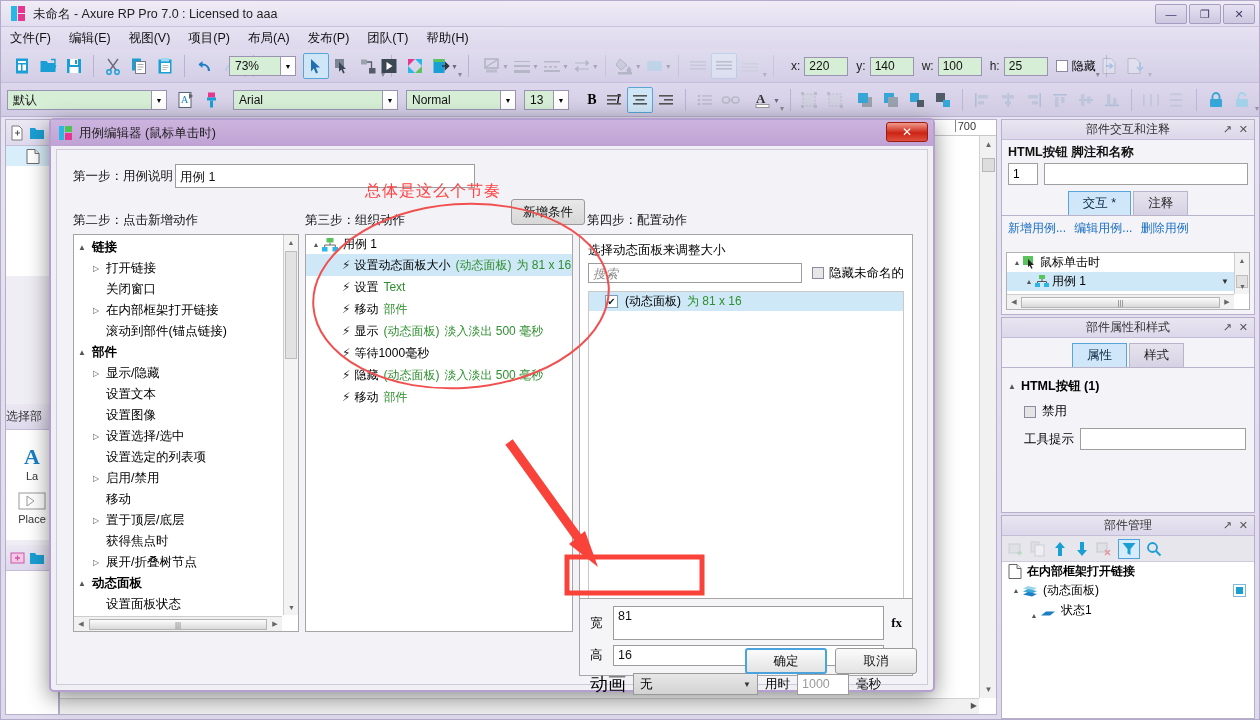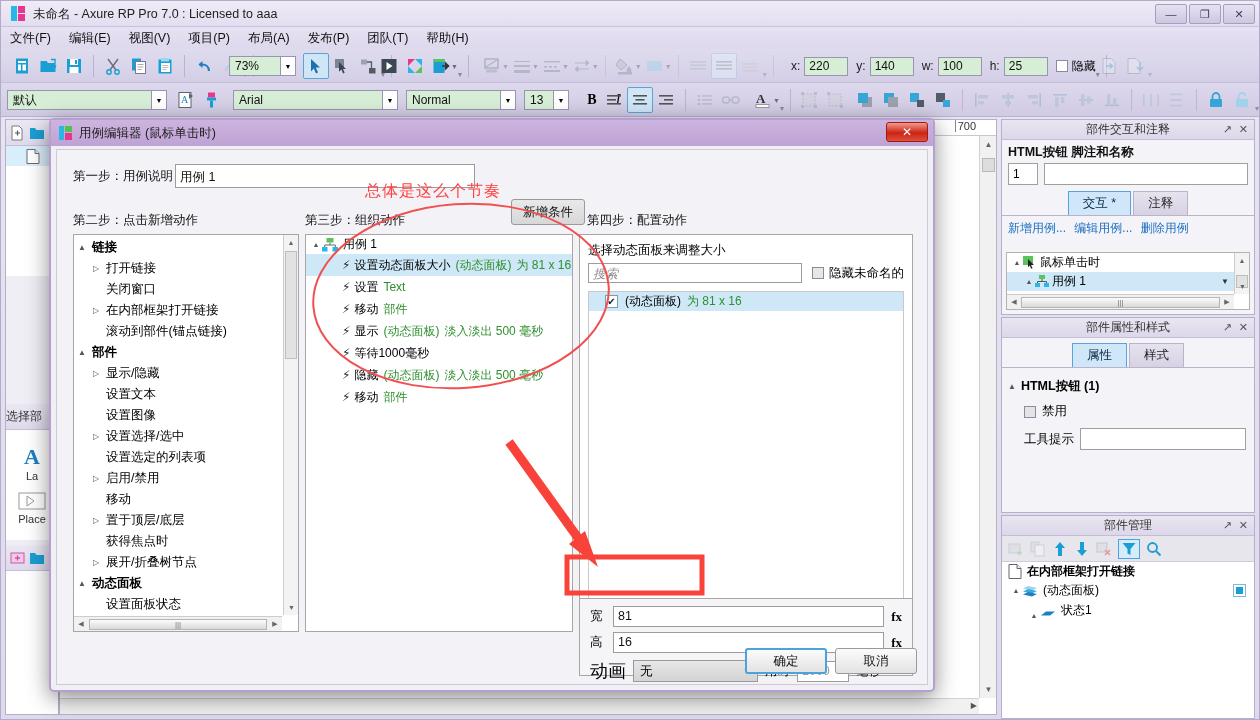--- a/index.html
+++ b/index.html
@@ -1052,21 +1052,21 @@
             <span style="width:13px;height:13px;border:1px solid #7a9cb5;background:#fff;display:flex;align-items:center;justify-content:center;font-size:10px;color:#123;">✔</span>
             <span style="margin-left:7px;">(动态面板)</span>
             <span class="green" style="margin-left:6px;">为 81 x 16</span>
           </div>
         </div>
       </div>
 
       <div class="panelbox" style="left:522px;top:448px;width:334px;height:78px;background:#f5f5f7;">
         <div style="display:flex;align-items:center;gap:7px;padding:7px 10px 0 10px;">
           <span style="font-size:12.5px;width:16px;">宽</span>
-          <span class="inputbx" style="flex:1;height:21px;">81</span>
+          <span class="inputbx" style="flex:1;height:34px;">81</span>
           <span style="font-size:13px;font-weight:bold;font-family:'Liberation Serif',serif;">fx</span>
         </div>
         <div style="display:flex;align-items:center;gap:7px;padding:5px 10px 0 10px;">
           <span style="font-size:12.5px;width:16px;">高</span>
           <span class="inputbx" style="flex:1;height:21px;">16</span>
           <span style="font-size:13px;font-weight:bold;font-family:'Liberation Serif',serif;">fx</span>
         </div>
         <div style="display:flex;align-items:center;gap:7px;padding:6px 10px 0 10px;">
           <span style="font-size:18px;">动画</span>
           <span class="selectbx" style="width:125px;height:22px;">

